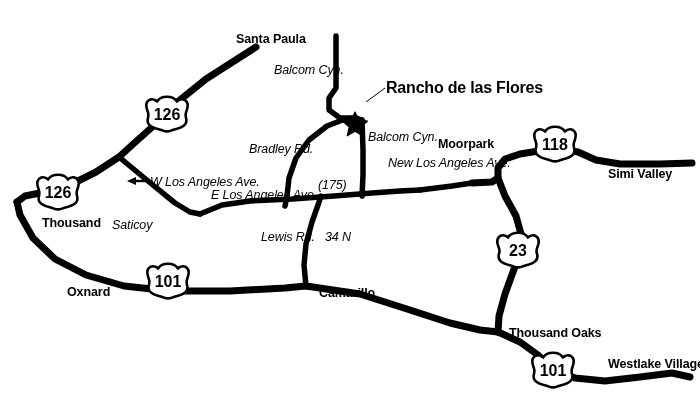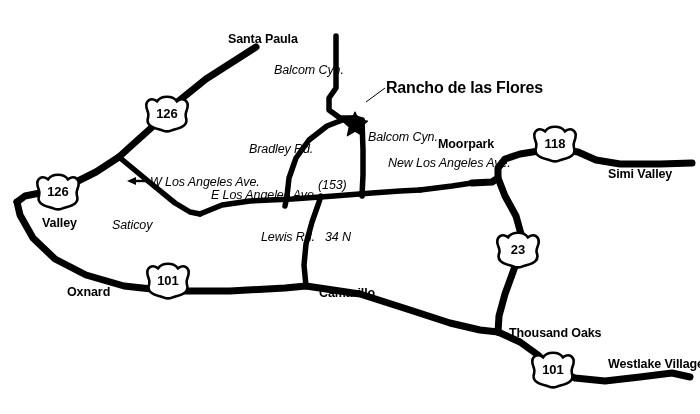--- a/index.html
+++ b/index.html
@@ -44,21 +44,21 @@
     font-style: italic;
   }
   .poi-label {
     font-weight: bold;
     font-size: 16px;
     letter-spacing: -0.2px;
   }
   .shield-num {
     position: absolute;
     font-weight: bold;
-    font-size: 13px;
+    font-size: 16px;
     color: #000000;
     text-align: center;
     line-height: 1;
     white-space: nowrap;
     font-family: "Liberation Sans", "DejaVu Sans", sans-serif;
   }
 </style>
 </head>
 <body>
 
@@ -167,33 +167,33 @@
 
   <div class="shield-num" style="left:145px; top:107px; width:44px;">126</div>
   <div class="shield-num" style="left:36px; top:185px; width:44px;">126</div>
   <div class="shield-num" style="left:533px; top:137px; width:44px;">118</div>
   <div class="shield-num" style="left:496px; top:243px; width:44px;">23</div>
   <div class="shield-num" style="left:146px; top:274px; width:44px;">101</div>
   <div class="shield-num" style="left:531px; top:363px; width:44px;">101</div>
 
   <div class="map-label poi-label" style="left:386px; top:80px;">Rancho de las Flores</div>
 
-  <div class="map-label city-label" style="left:228px; top:33px;">Santa Paula</div>
+  <div class="map-label city-label" style="left:236px; top:33px;">Santa Paula</div>
   <div class="map-label city-label" style="left:438px; top:138px;">Moorpark</div>
   <div class="map-label city-label" style="left:608px; top:168px;">Simi Valley</div>
-  <div class="map-label city-label" style="left:42px; top:217px;">Valley</div>
+  <div class="map-label city-label" style="left:42px; top:217px;">Thousand</div>
   <div class="map-label city-label" style="left:319px; top:287px;">Camarillo</div>
   <div class="map-label city-label" style="left:67px; top:286px;">Oxnard</div>
   <div class="map-label city-label" style="left:509px; top:327px;">Thousand Oaks</div>
   <div class="map-label city-label" style="left:608px; top:358px;">Westlake Village</div>
   <div class="map-label road-label" style="left:112px; top:171px;margin-top:48px;">Saticoy</div>
 
   <div class="map-label road-label" style="left:274px; top:64px;">Balcom Cyn.</div>
   <div class="map-label road-label" style="left:368px; top:131px;">Balcom Cyn.</div>
   <div class="map-label road-label" style="left:249px; top:143px;">Bradley Rd.</div>
   <div class="map-label road-label" style="left:150px; top:176px;">W Los Angeles Ave.</div>
   <div class="map-label road-label" style="left:388px; top:157px;">New Los Angeles Ave.</div>
   <div class="map-label road-label" style="left:211px; top:189px;">E Los Angeles Ave.</div>
-  <div class="map-label road-label" style="left:318px; top:179px;">(153)</div>
+  <div class="map-label road-label" style="left:318px; top:179px;">(175)</div>
   <div class="map-label road-label" style="left:261px; top:231px;">Lewis Rd.</div>
   <div class="map-label road-label" style="left:325px; top:231px;">34 N</div>
 
 </div>
 
 </body></html>

